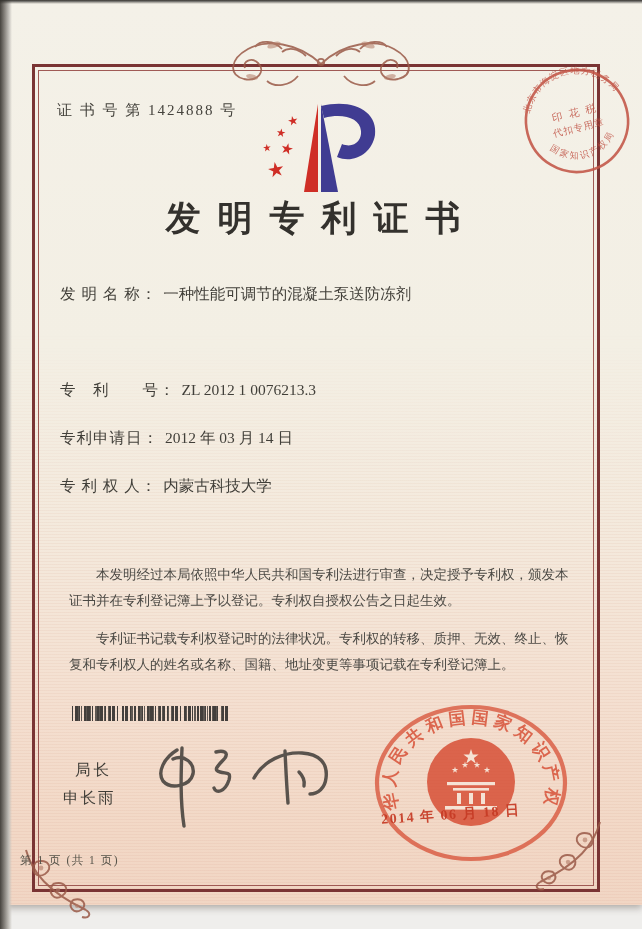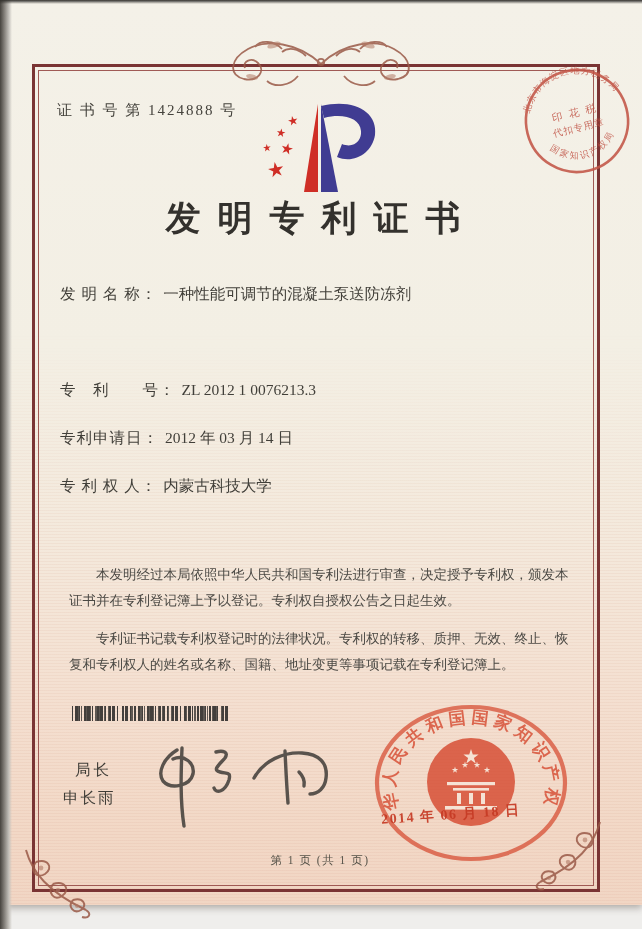--- a/index.html
+++ b/index.html
@@ -29,21 +29,21 @@
   .paras p{margin:13px;font-size:13.5px;line-height:25.5px;text-indent:2em;color:#4b4944;
            font-family:Liberation Mono, monospace;}
   .barcode{position:absolute;left:72px;top:706px;width:158px;height:15px;opacity:.82;
          background:
            repeating-linear-gradient(90deg,#1d1d1d 0 1.5px,transparent 1.5px 3px,#1d1d1d 3px 6px,transparent 6px 7.5px,#1d1d1d 7.5px 8.5px,transparent 8.5px 12.5px),
            repeating-linear-gradient(90deg,rgba(30,30,30,.85) 0 1px,transparent 1px 5px,rgba(30,30,30,.85) 5px 7px,transparent 7px 9px);}
   .signer-title{position:absolute;left:63px;top:760px;font-size:15.5px;letter-spacing:3px;color:#3f3d37;margin-left:12px;}
   .signer-name{position:absolute;left:63px;top:788px;font-size:15.5px;letter-spacing:2px;color:#3f3d37;}
   .seal-date{position:absolute;left:381px;top:806px;font-size:14px;font-weight:bold;
          letter-spacing:1.5px;color:#c63a24;transform:rotate(-4deg);opacity:.92;}
-  .footer{position:absolute;left:39px;top:853px;width:562px;text-align:center;
+  .footer{position:absolute;left:20px;top:853px;width:562px;text-align:left;
          font-size:11.5px;letter-spacing:1.5px;color:#565349;}
   svg{position:absolute;}
   .st{fill:#bf4e40;opacity:.92;}
 </style>
 </head>
 <body>
 
 <div class="screen">
 
   <div class="paper"></div>

